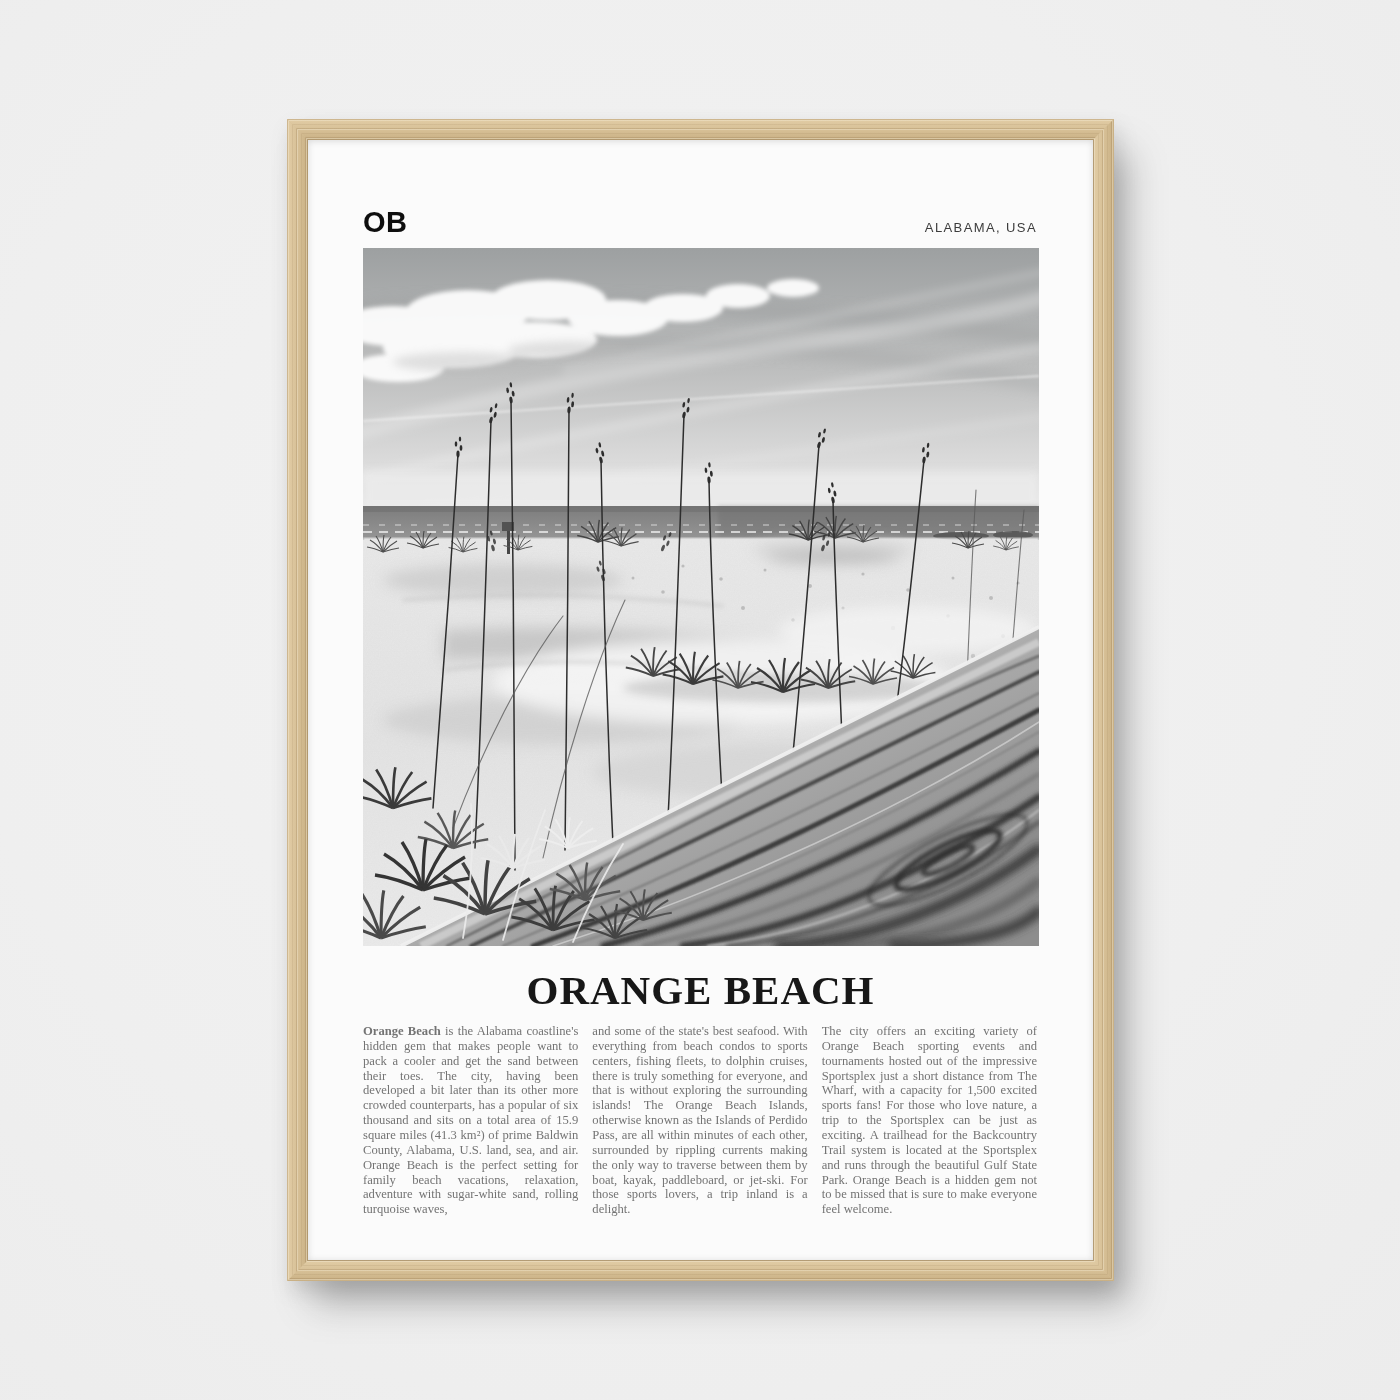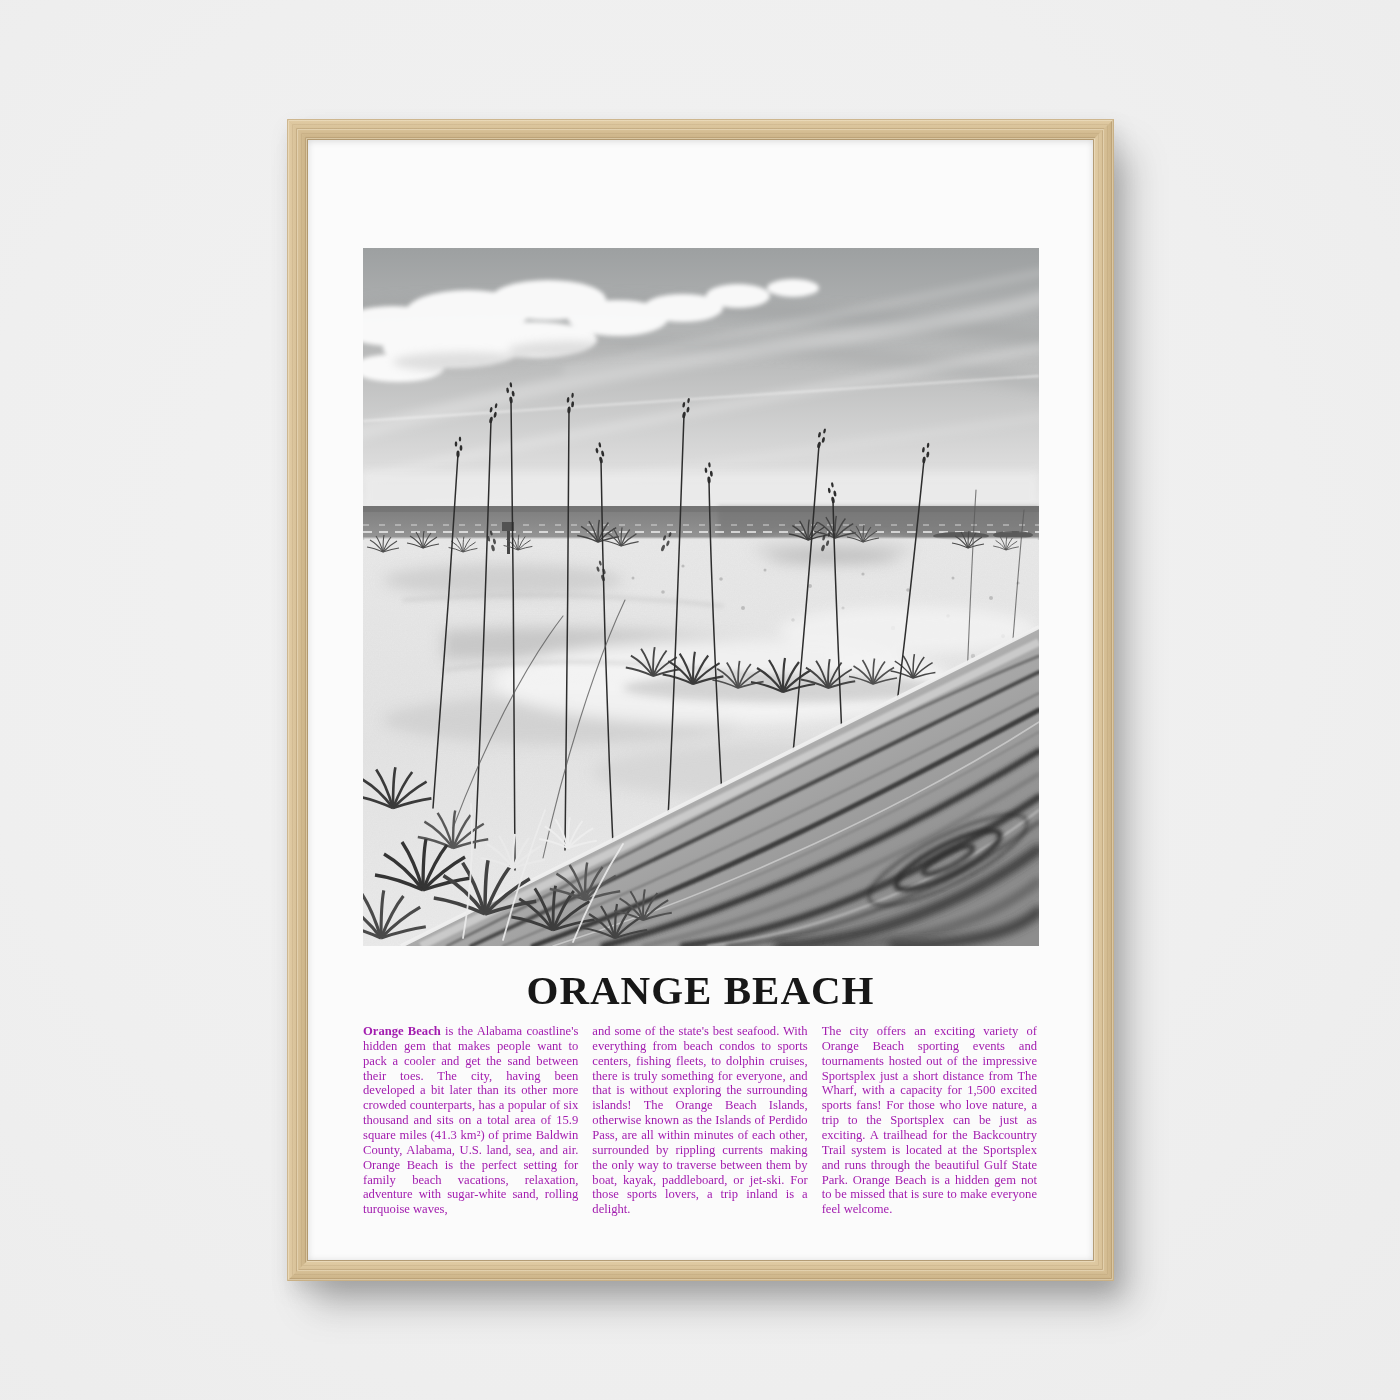--- a/index.html
+++ b/index.html
@@ -73,39 +73,43 @@
     font-family:"Liberation Serif", serif;font-weight:700;
     font-size:41px;letter-spacing:1px;color:#171717;
   }
   .columns{
     position:absolute;top:884px;left:55px;right:56px;
     display:flex;gap:14px;
   }
   .col{
     flex:1;margin:0;
     font-family:"Liberation Serif", serif;
-    font-size:12.6px;line-height:1.18;color:#a21caf;
+    font-size:12.6px;line-height:1.18;color:#737373;
     text-align:justify;
   }
   .col strong{font-weight:700;}
 </style>
 </head>
 <body>
 
 <div class="wall">
 
 
   <div class="frame">
     <div class="frame-bar h top"></div>
     <div class="frame-bar h bottom"></div>
     <div class="frame-bar v left"></div>
     <div class="frame-bar v right"></div>
 
     <div class="poster">
 
+      <div class="poster-header">
+        <span class="initials">OB</span>
+        <span class="location">ALABAMA, USA</span>
+      </div>
 
       <div class="photo">
         <svg viewBox="0 0 676 698" preserveAspectRatio="none" aria-hidden="true">
           <defs>
             <linearGradient id="skyG" x1="0" y1="0" x2="0" y2="1">
               <stop offset="0" stop-color="#9da0a1"></stop>
               <stop offset="0.45" stop-color="#bcbdbd"></stop>
               <stop offset="0.82" stop-color="#dbdbdb"></stop>
               <stop offset="1" stop-color="#e9e9e9"></stop>
             </linearGradient>

